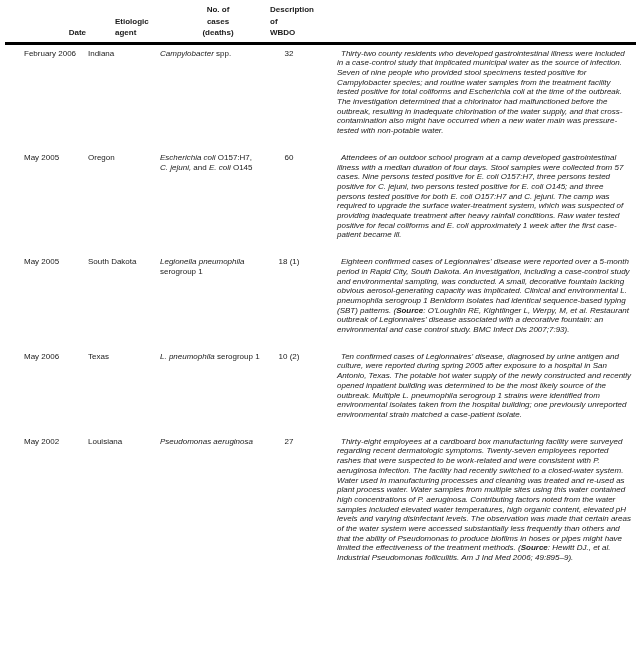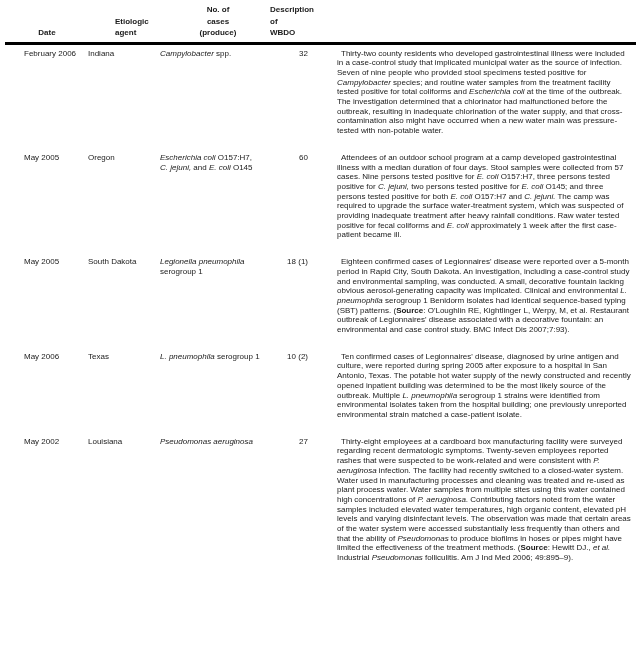--- a/index.html
+++ b/index.html
@@ -11,54 +11,54 @@
   }
   .page { padding: 4px 8px 0 8px; }
 
   .grid5 {
     display: grid;
     grid-template-columns: 78px 72px 112px 50px 1fr;
   }
 
   
   .thead { font-weight: bold; line-height: 11.5px; align-items: end; }
-  .h-date { text-align: center; }
+  .h-date { text-align: right; }
   .h-state { text-align: center; padding-right: 28px; }
   .h-agent { text-align: left; padding-left: 29px; }
   .h-cases { text-align: center; padding-left: 8px; }
   .h-desc { text-align: center; padding-right: 92px; }
 
   .rule-thin { border-top: 1.5px solid #000; margin: 3px -3px 0 -3px; }
   .rule-thick { border-top: 2.5px solid #000; margin: 0 -3px; }
   .section-label { font-weight: bold; line-height: 12px; padding: 2px 0 2px 0; }
 
   
   .trow { margin-top: 4px; margin-bottom: 17px; align-items: start; }
   .c-date { padding-left: 16px; }
   .c-state { padding-left: 2px; }
   .c-agent { padding-left: 2px; }
-  .c-cases { text-align: right; padding-right: 12px; }
+  .c-cases { text-align: center; padding-right: 12px; }
   .c-desc { padding-left: 17px; text-indent: 4px; }
-  .c-desc span { text-indent: 0; }
+  .c-desc span { text-indent: 0; font-style: italic; }
 
   .it { font-style: italic; }
   .bd { font-weight: bold; }
 </style>
 </head>
 <body>
 
 <div class="page">
 
   <div class="grid5 thead">
     <div class="h-date">Date</div>
     <div class="h-agent">Etiologic agent</div>
     <div class="h-cases">
       <div>No. of</div>
       <div>cases</div>
-      <div>(produce)</div>
+      <div>(deaths)</div>
     </div>
     <div class="h-desc">Description of WBDO</div>
   </div>
 
   <div class="rule-thin"></div>
 
 
   <div class="rule-thick"></div>
 
   <div>

